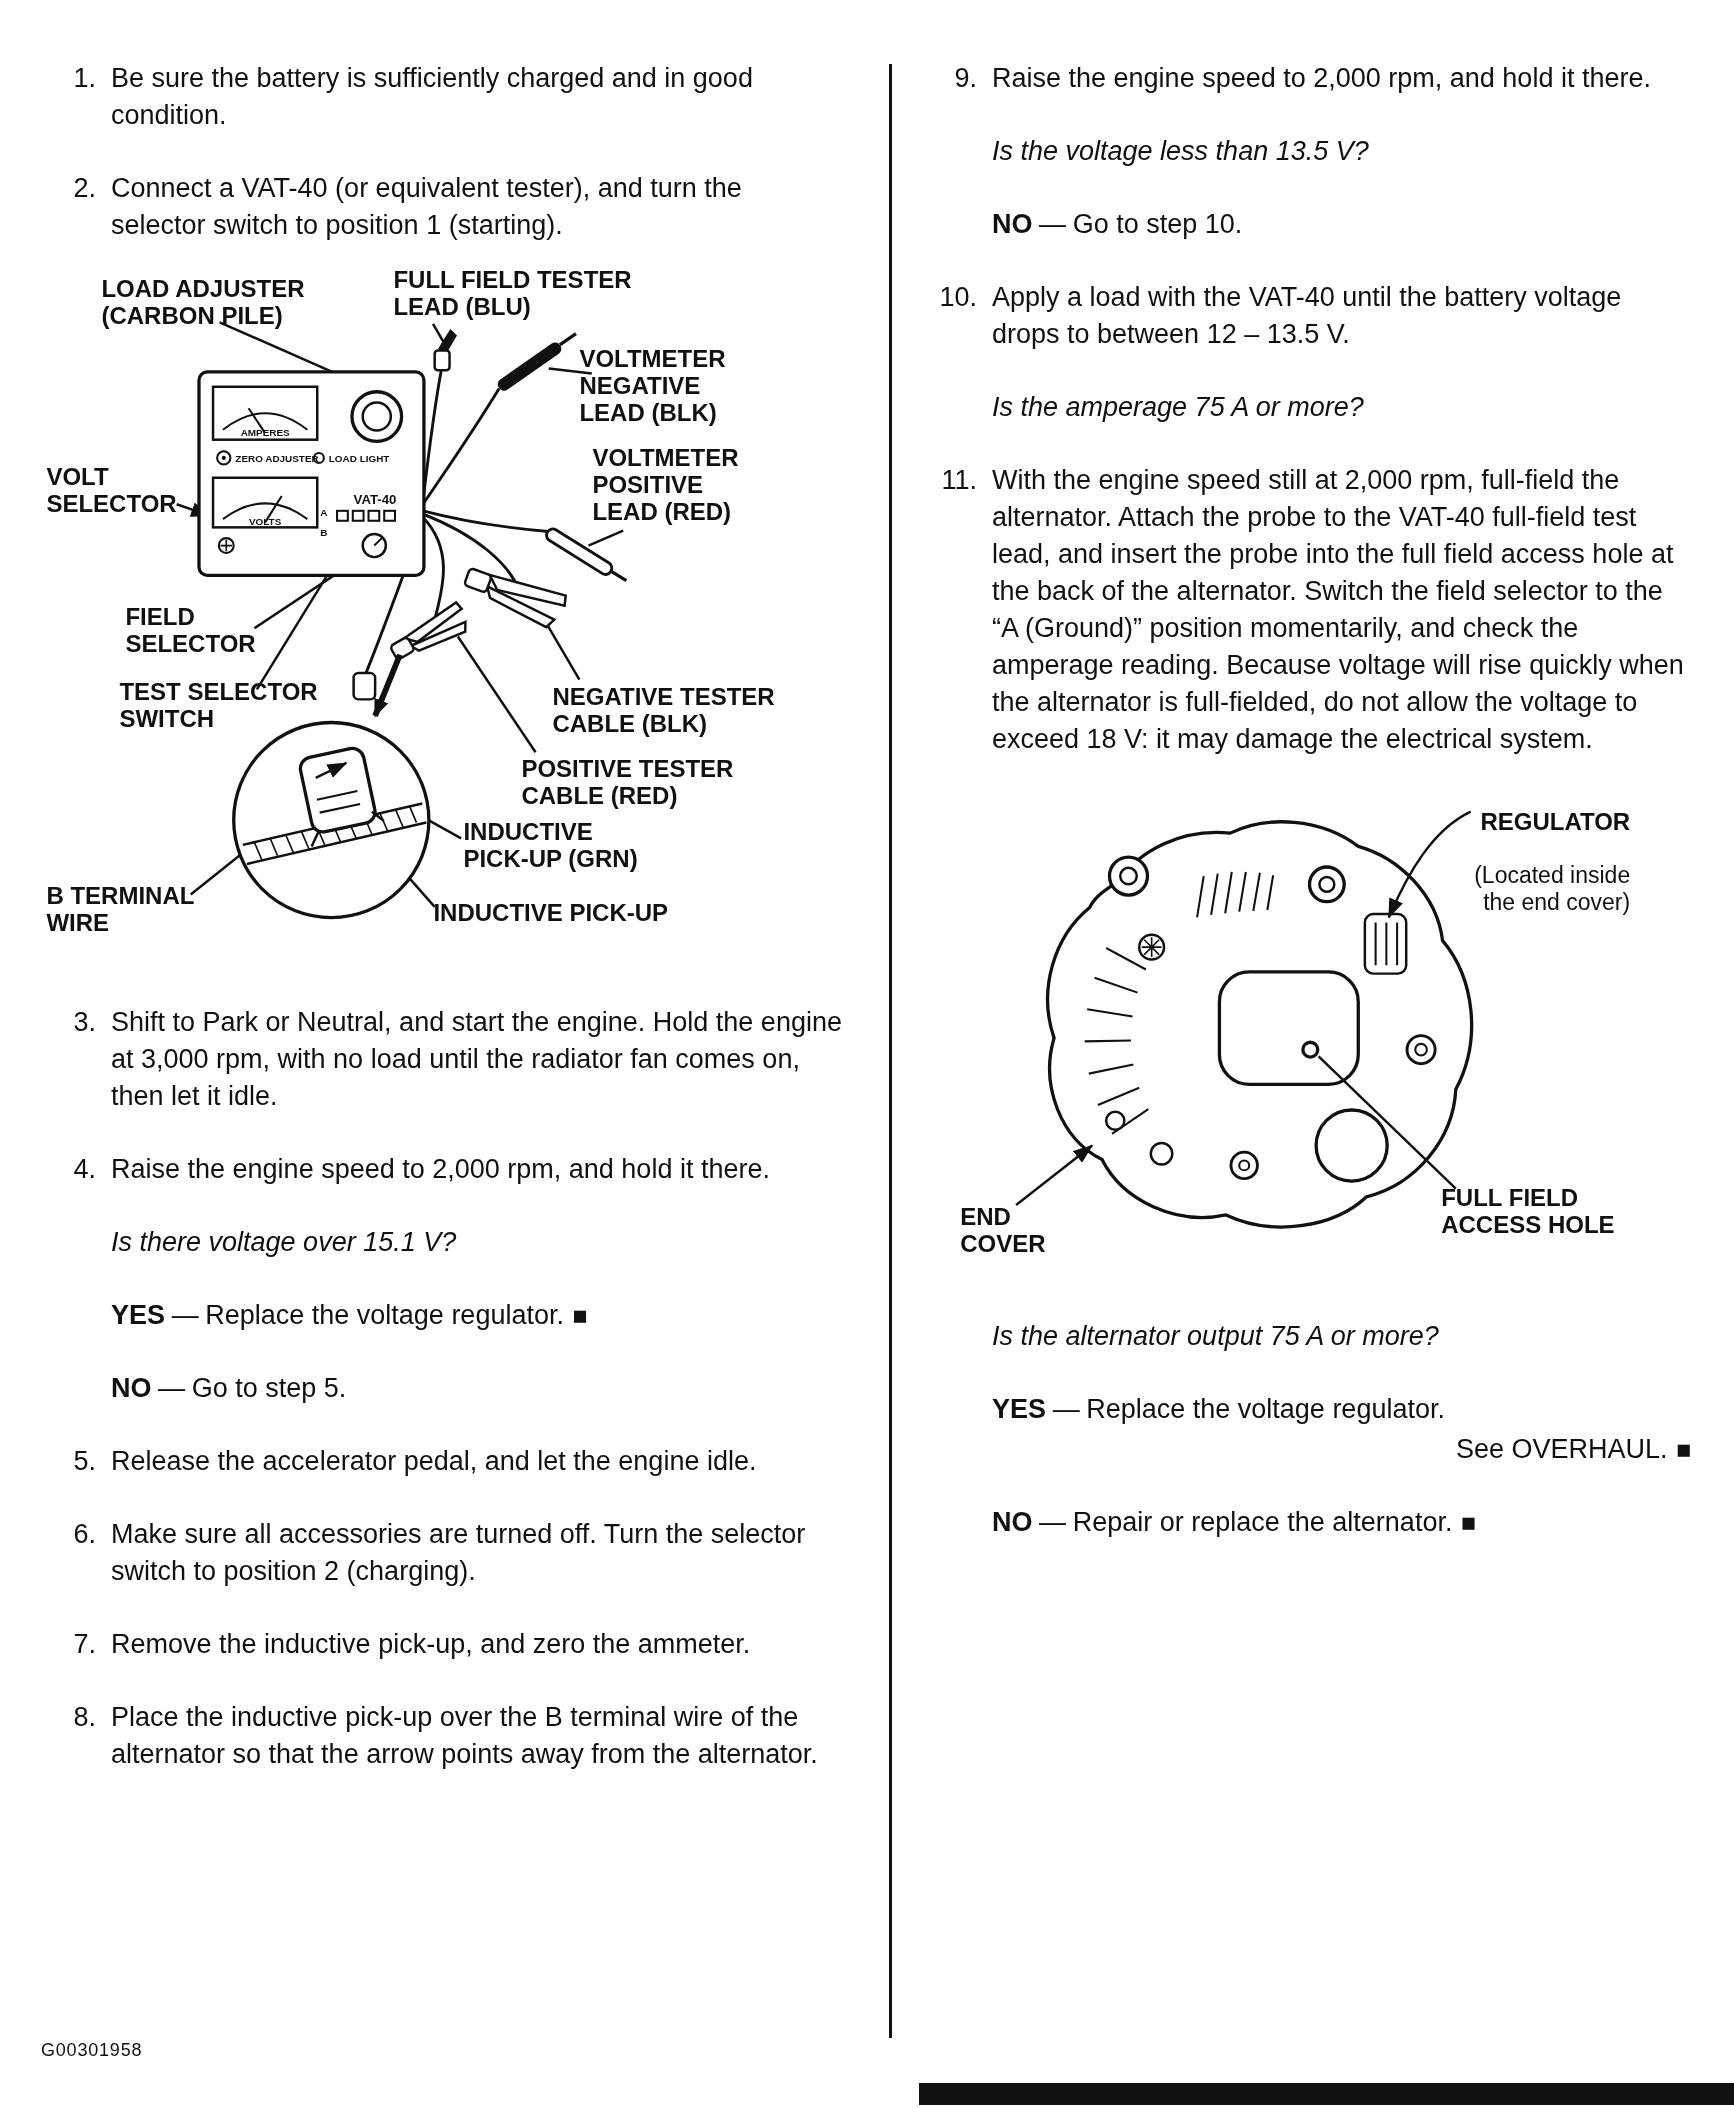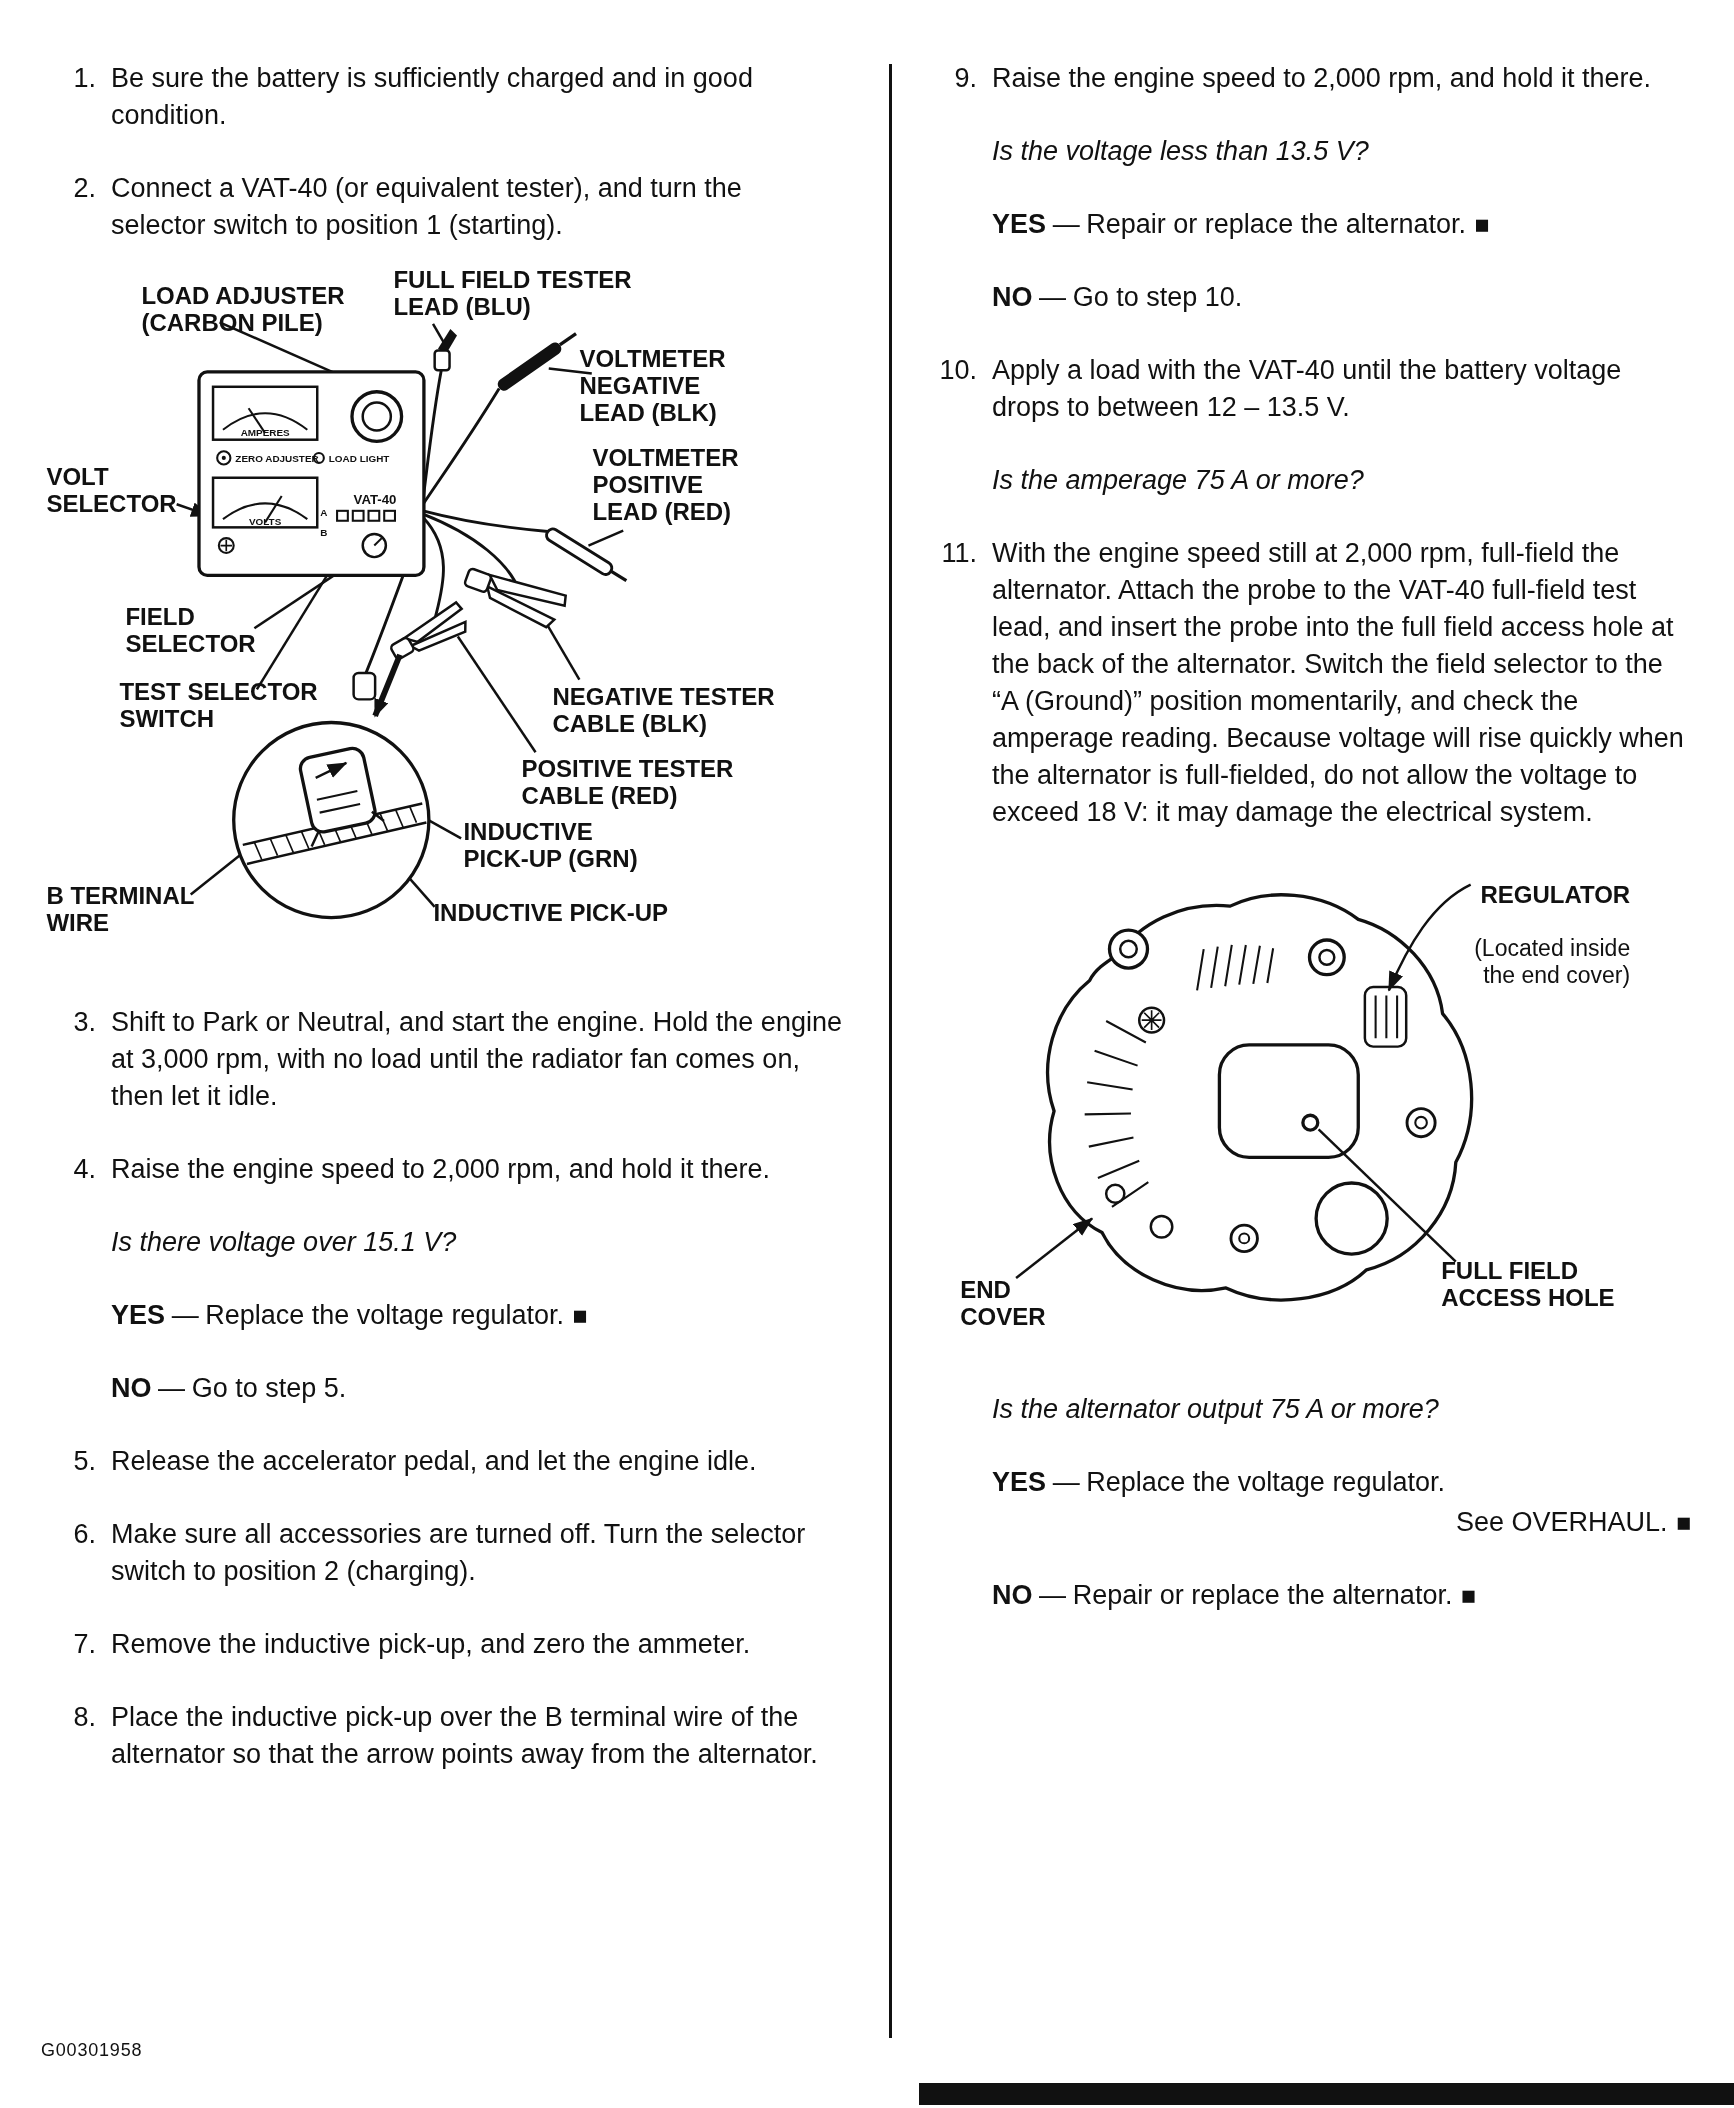--- a/index.html
+++ b/index.html
@@ -182,21 +182,21 @@
           <path d="M252 697 l9 21 M271 692 l9 21 M290 688 l9 21 M309 684 l9 21 M328 679 l9 21 M347 675 l9 21 M366 671 l9 21 M385 666 l9 21 M404 662 l9 21 M423 658 l9 21 M440 654 l8 19" stroke="#111" stroke-width="2" fill="none"></path>
           <g transform="rotate(-12 352 635)">
             <rect x="314" y="588" width="78" height="92" rx="14" fill="#fff" stroke="#111" stroke-width="4"></rect>
             <path d="M330 614 l40 -10" stroke="#111" stroke-width="3" fill="none" marker-end="url(#ah1)"></path>
             <path d="M326 640 h50 M326 656 h50" stroke="#111" stroke-width="2.5" fill="none"></path>
             <path d="M320 678 l-12 16 M388 668 l12 14" stroke="#111" stroke-width="3" fill="none"></path>
           </g>
         </g>
       </svg>
 
-      <div class="dlabel" style="left:55px;top:16px;margin-left:40px;">LOAD ADJUSTER
+      <div class="dlabel" style="left:55px;top:9px;">LOAD ADJUSTER
 (CARBON PILE)</div>
       <div class="dlabel" style="left:347px;top:0;">FULL FIELD TESTER
 LEAD (BLU)</div>
       <div class="dlabel" style="left:533px;top:79px;">VOLTMETER
 NEGATIVE
 LEAD (BLK)</div>
       <div class="dlabel" style="left:0;top:197px;">VOLT
 SELECTOR</div>
       <div class="dlabel" style="left:546px;top:178px;">VOLTMETER
 POSITIVE
@@ -257,21 +257,20 @@
 
   <div class="col col-right">
 
     <div class="step">
       <span class="num">9.</span>
       <span class="txt">Raise the engine speed to 2,000 rpm, and hold it there.</span>
     </div>
 
     <p class="q">Is the voltage less than 13.5 V?</p>
 
-    <p class="ans"><span class="prefix">YES</span><span class="sep">—</span><span>Repair or replace the alternator.</span><span class="sq">■</span></p>
 
     <p class="ans"><span class="prefix">NO</span><span class="sep">—</span><span>Go to step 10.</span></p>
 
     <div class="step">
       <span class="num">10.</span>
       <span class="txt">Apply a load with the VAT-40 until the battery voltage drops to between 12 – 13.5 V.</span>
     </div>
 
     <p class="q">Is the amperage 75 A or more?</p>
 

